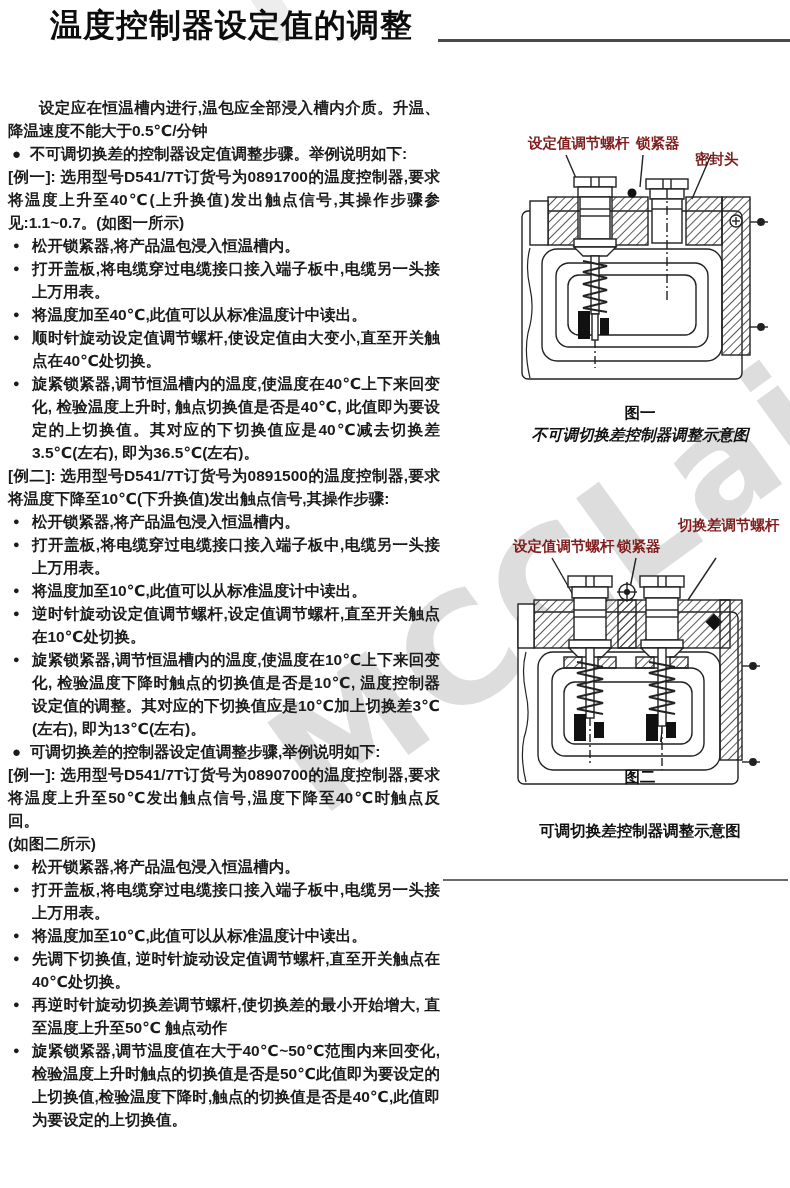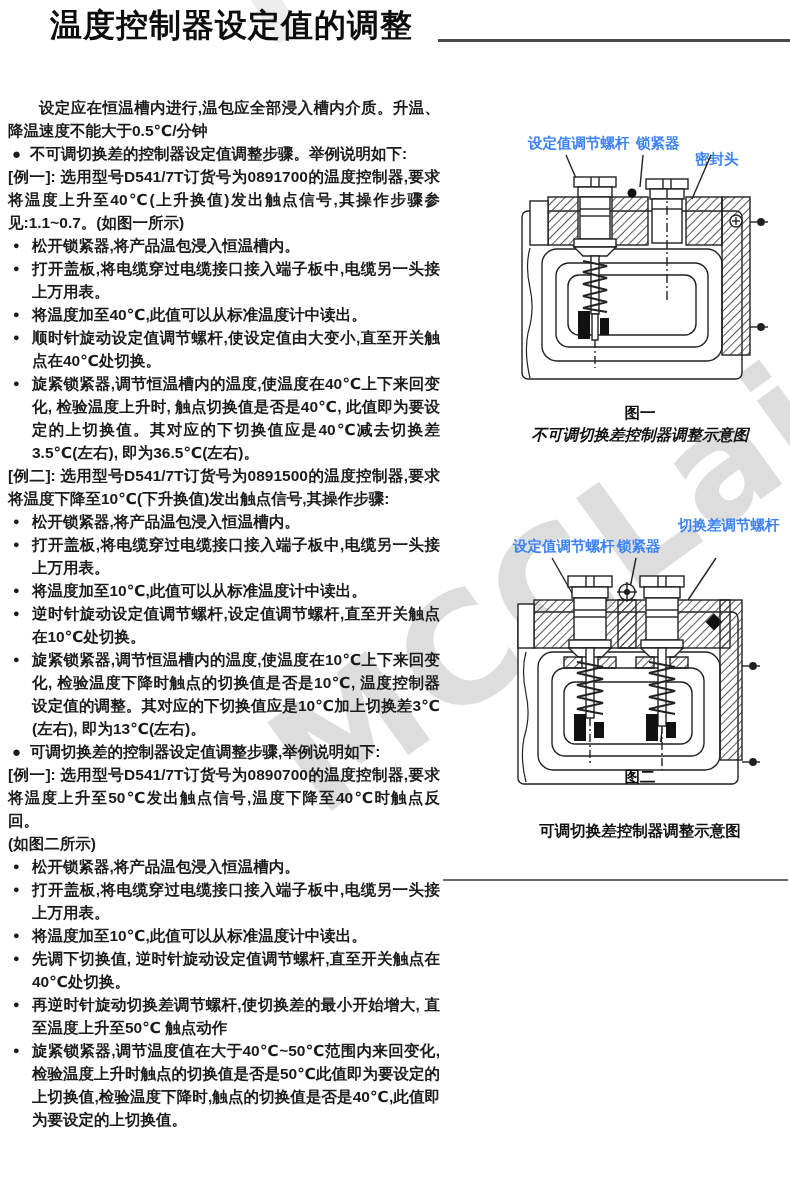--- a/index.html
+++ b/index.html
@@ -31,21 +31,21 @@
     text-align:justify;
   }
   .intro{text-indent:2em;}
   .hdr .bul{font-size:15px;margin:0 9px 0 4px;}
   .para{}
   .step{display:flex;padding-left:5px;}
   .step .bul{width:19px;flex:0 0 19px;font-size:11px;}
   .step .txt{flex:1;}
   
   .fig-label{
-    position:absolute;font-size:14.5px;font-weight:bold;color:#3b82f6;white-space:nowrap;
+    position:absolute;font-size:14.5px;font-weight:bold;color:#7f1d1d;white-space:nowrap;
   }
   .fig-svg{position:absolute;}
   .fig-cap{
     position:absolute;left:490px;width:300px;text-align:center;
     font-size:15.5px;font-weight:bold;color:#101010;
   }
 </style>
 </head>
 <body>
 

